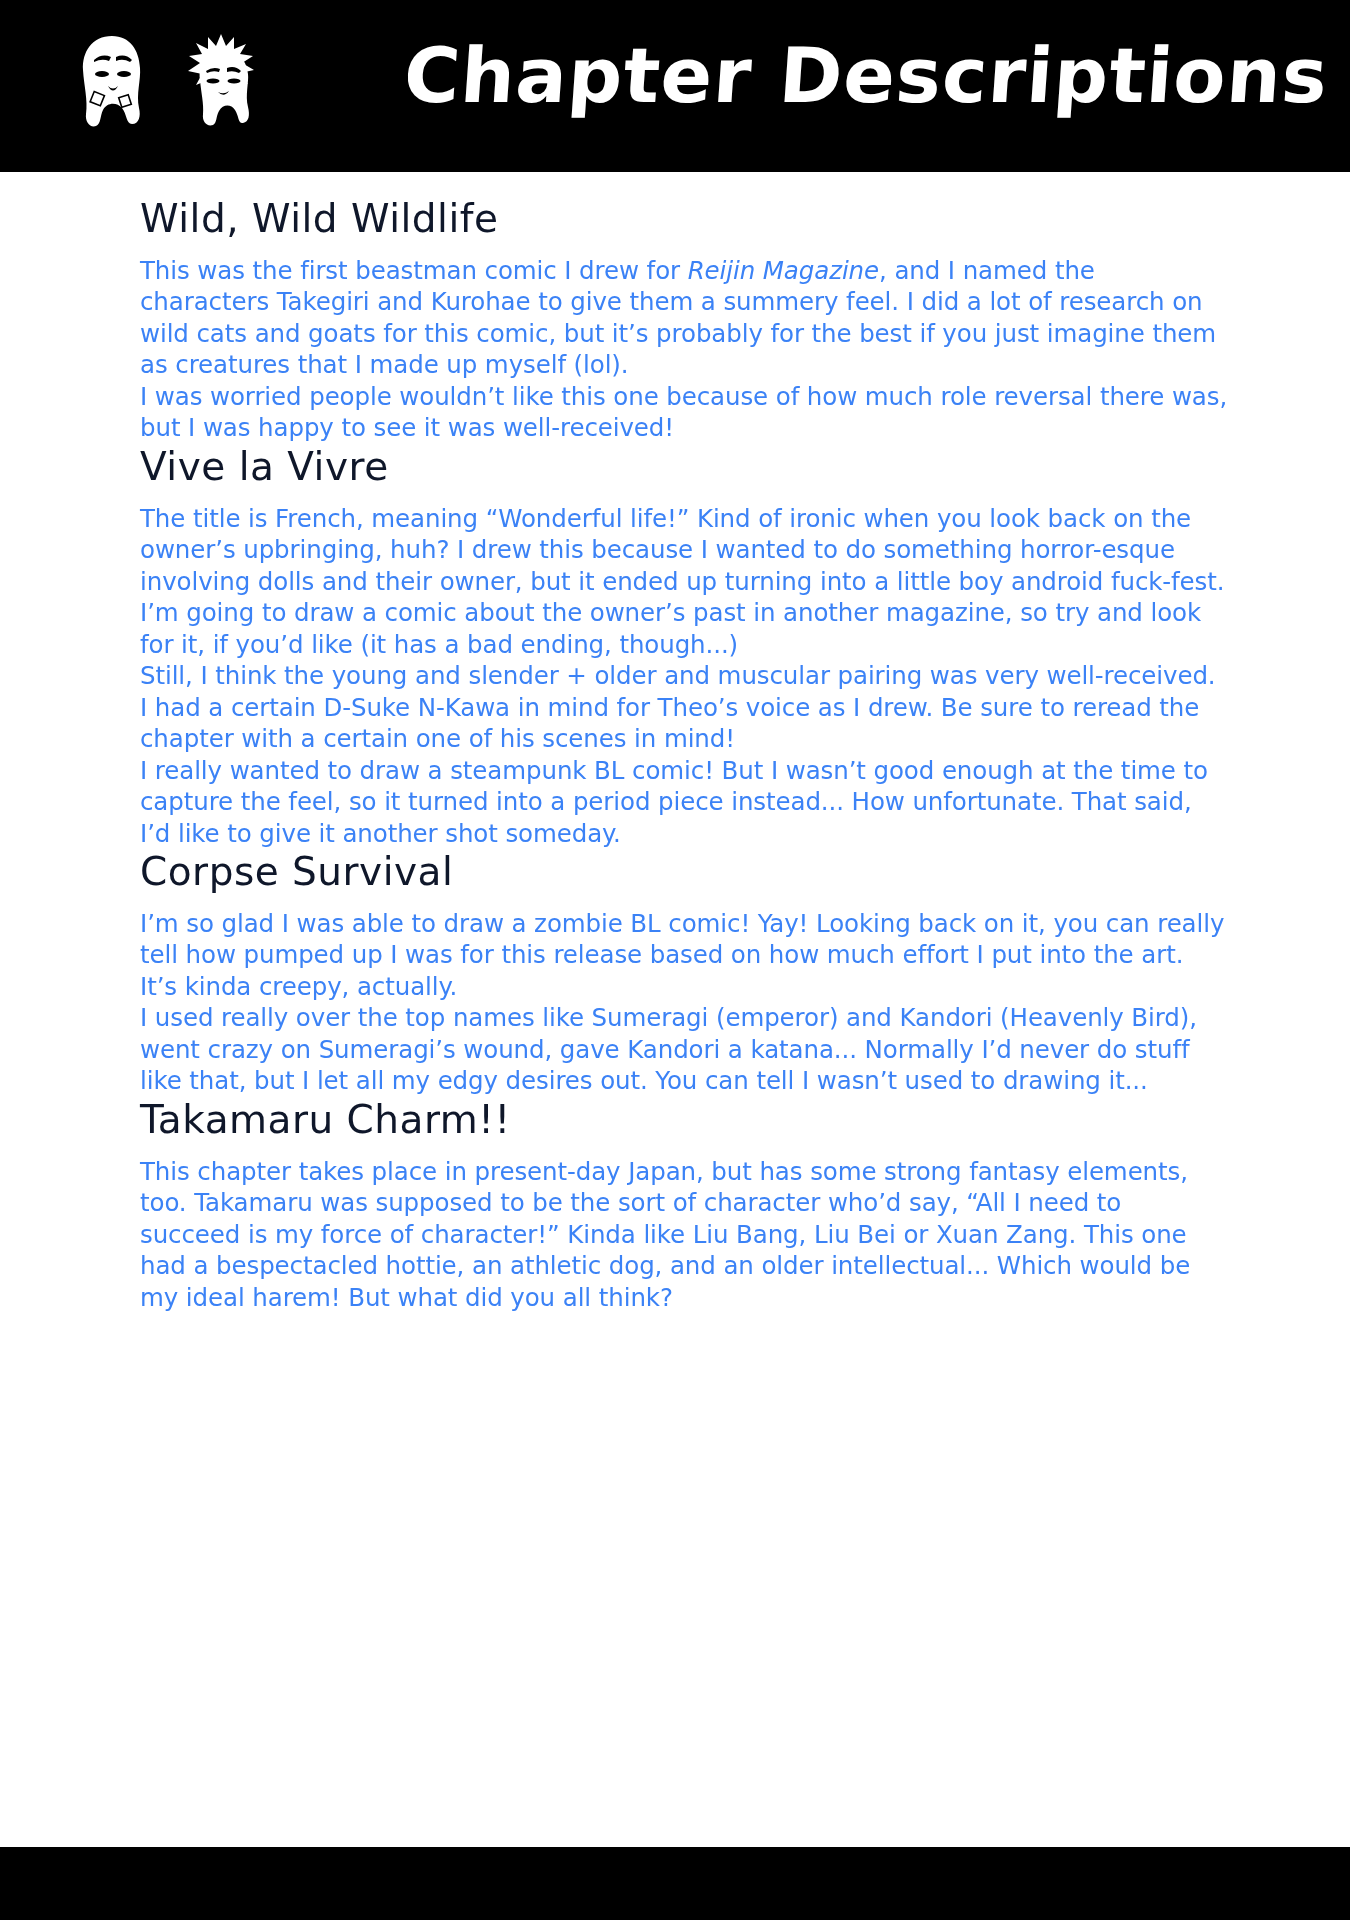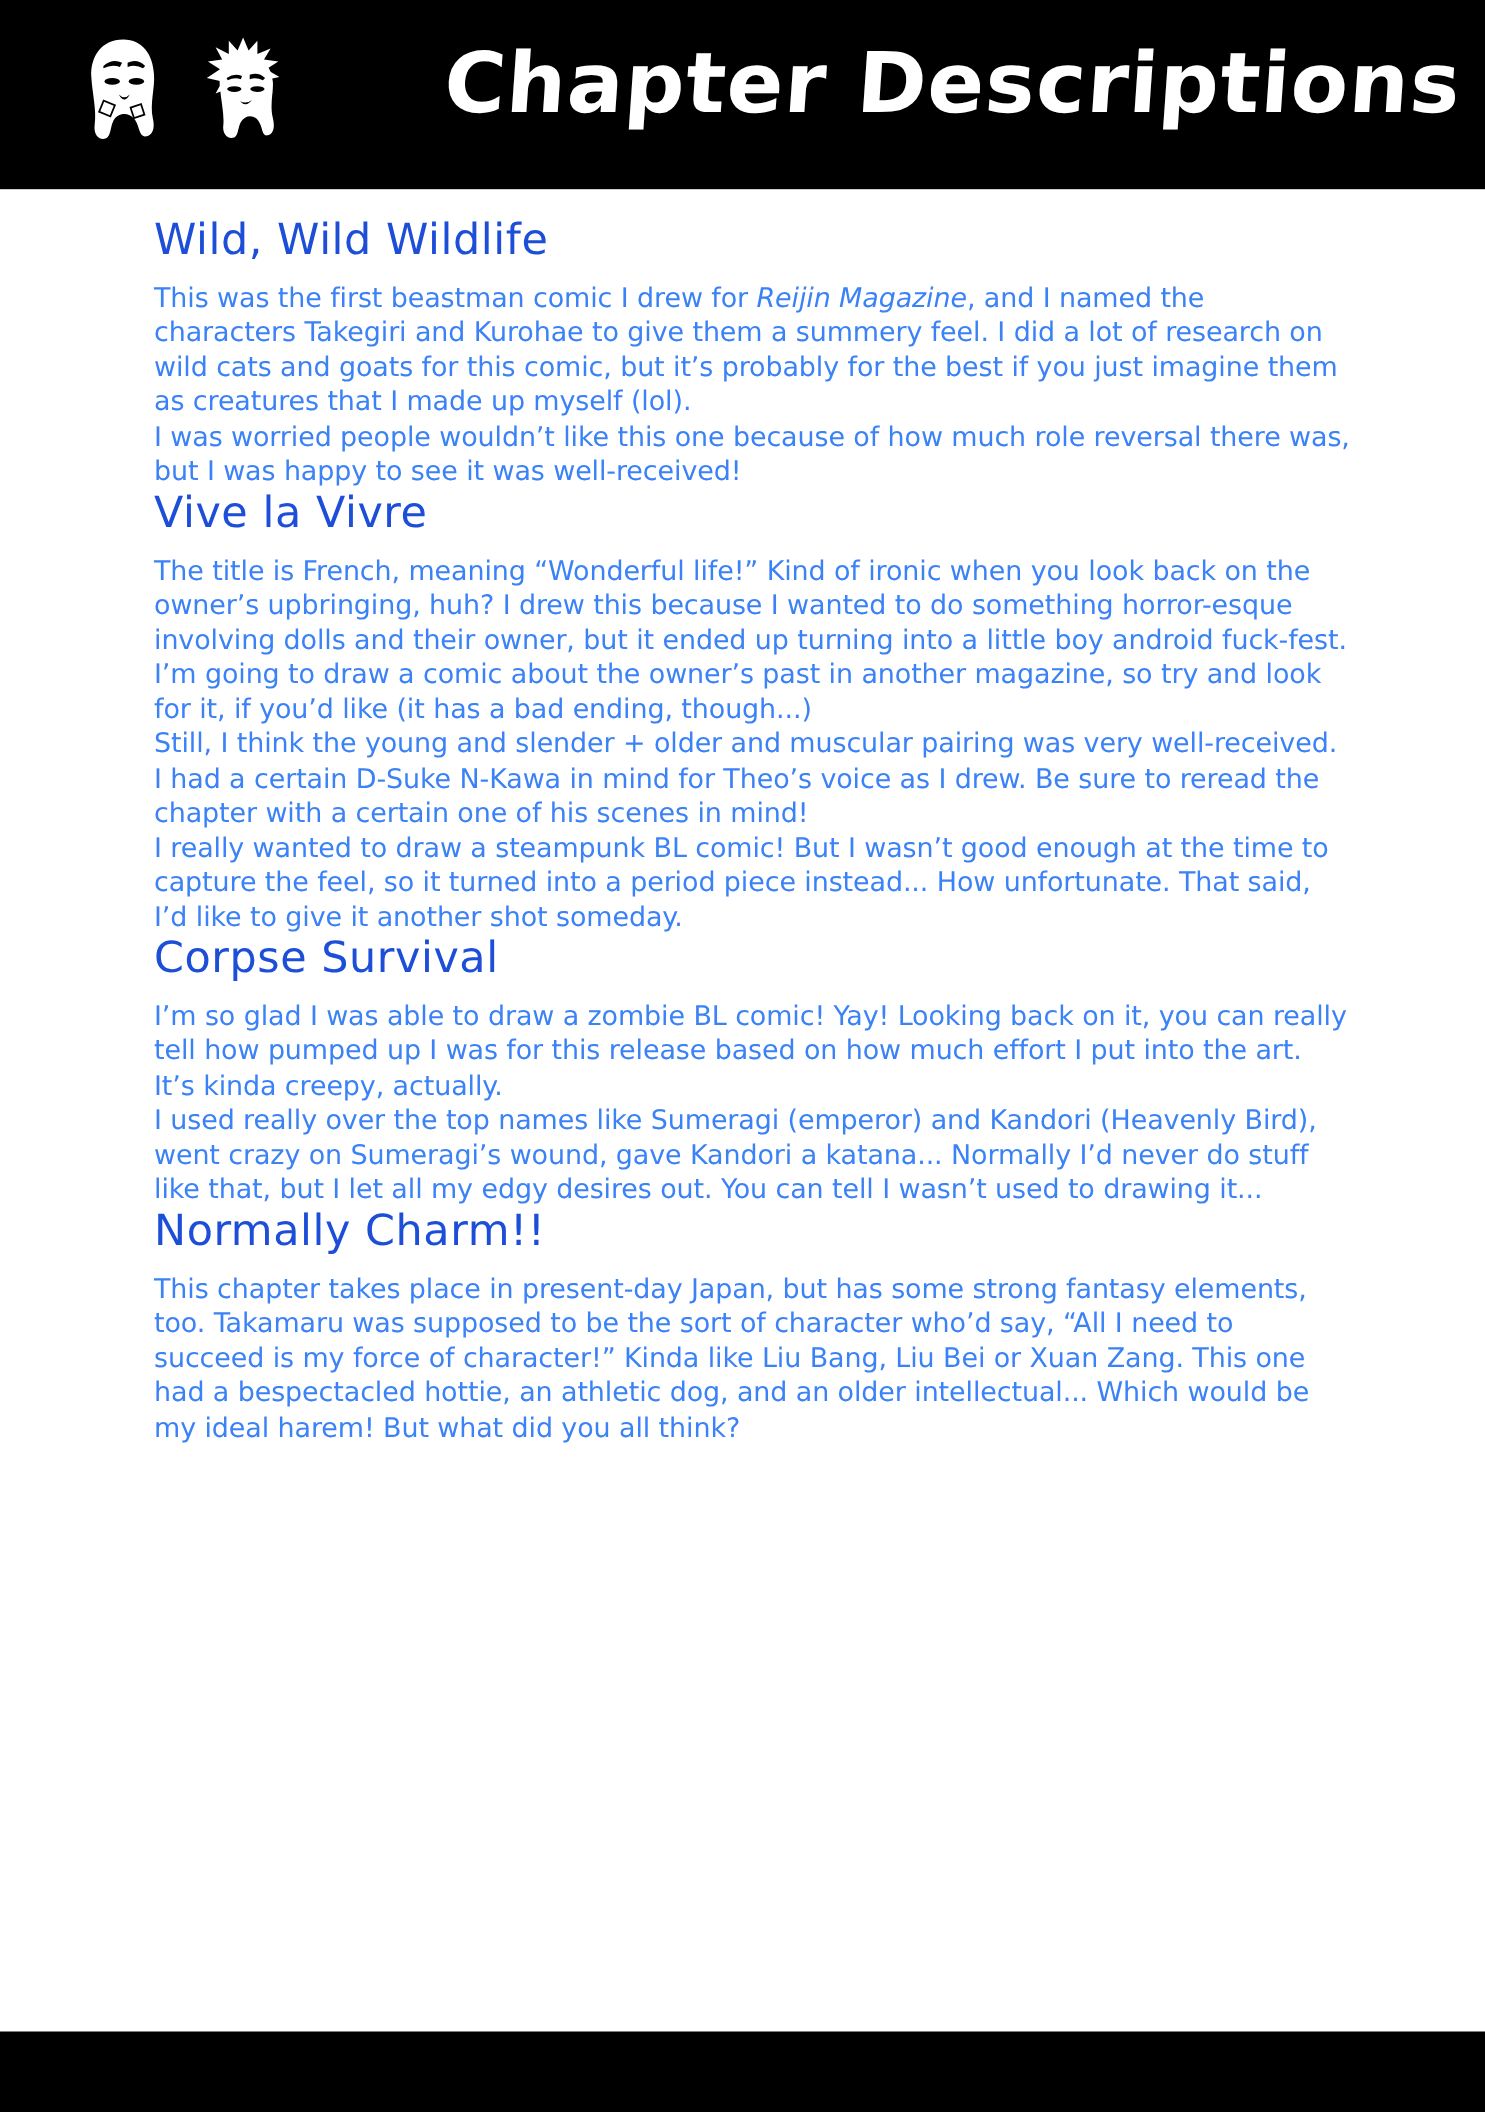--- a/index.html
+++ b/index.html
@@ -72,21 +72,21 @@
   }
   .content {
     padding: 24px 122px 0 140px;
   }
   .section { margin-bottom: 0; }
 
   h2.section-title {
     font-family: "DejaVu Sans", sans-serif;
     font-weight: normal;
     font-size: 39px;
-    color: #1d4ed8;
+    color: #0f172a;
     margin: 0 0 14px 0;
     letter-spacing: 0.5px;
   }
   .section + .section h2.section-title { }
 
   p.body-text {
     font-family: "DejaVu Sans", sans-serif;
     font-size: 24.5px;
     line-height: 1.285;
     color: #3b82f6;
@@ -171,20 +171,20 @@
         <div class="section">
           <p class="body-text"><span>Still, I think the young and slender + older and muscular pairing was very well-received. I had a certain D-Suke N-Kawa in mind for Theo’s voice as I drew. Be sure to reread the chapter with a certain one of his scenes in mind!</span></p>
           <p class="body-text"><span>I really wanted to draw a steampunk BL comic! But I wasn’t good enough at the time to capture the feel, so it turned into a period piece instead... How unfortunate. That said, I’d like to give it another shot someday.</span></p>
         </div>
         <div class="section">
           <h2 class="section-title">Corpse Survival</h2>
           <p class="body-text"><span>I’m so glad I was able to draw a zombie BL comic! Yay! Looking back on it, you can really tell how pumped up I was for this release based on how much effort I put into the art. It’s kinda creepy, actually.</span></p>
           <p class="body-text"><span>I used really over the top names like Sumeragi (emperor) and Kandori (Heavenly Bird), went crazy on Sumeragi’s wound, gave Kandori a katana... Normally I’d never do stuff like that, but I let all my edgy desires out. You can tell I wasn’t used to drawing it...</span></p>
         </div>
         <div class="section">
-          <h2 class="section-title">Normally Charm!!</h2>
+          <h2 class="section-title">Takamaru Charm!!</h2>
           <p class="body-text"><span>This chapter takes place in present-day Japan, but has some strong fantasy elements, too. Takamaru was supposed to be the sort of character who’d say,  “All I need to succeed is my force of character!” Kinda like Liu Bang, Liu Bei or Xuan Zang. This one had a bespectacled hottie, an athletic dog, and an older intellectual... Which would be my ideal harem! But what did you all think?</span></p>
         </div>
       </div>
   </div>
 
   <div class="footer-band"></div>
 </div>
 
 </body></html>

